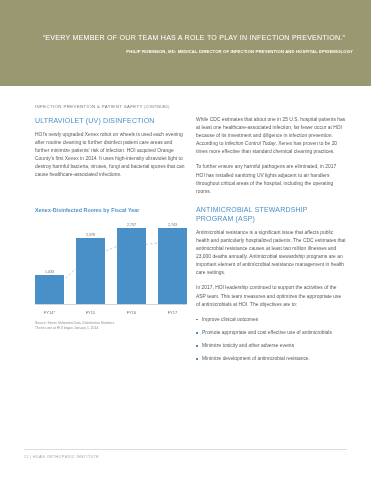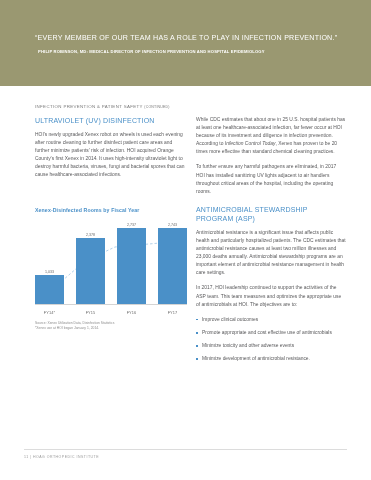--- a/index.html
+++ b/index.html
@@ -23,20 +23,21 @@
   }
 
   
   .quote-banner {
     position: absolute;
     left: 0;
     top: 0;
     width: 371px;
     height: 86px;
     background: #9a9871;
+    text-align: right;
   }
   .quote-text {
     position: absolute;
     left: 35px;
     top: 33px;
     width: 310px;
     font-size: 7.1px;
     letter-spacing: 0.22px;
     color: #ffffff;
     font-weight: 400;

